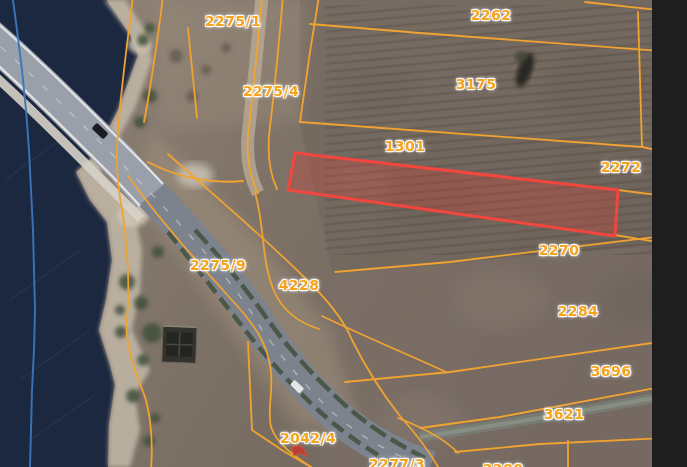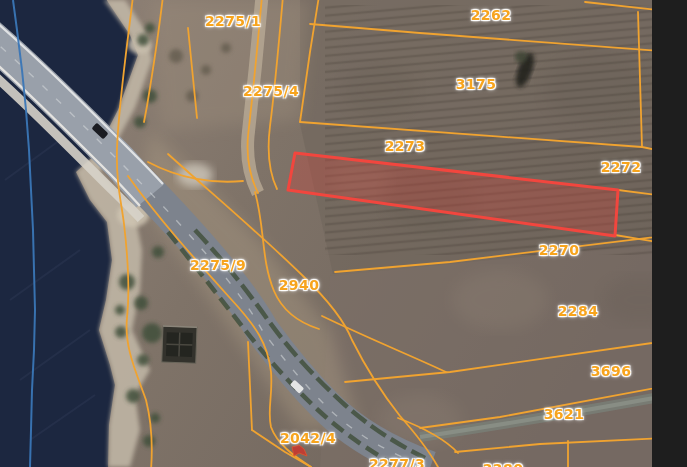--- a/index.html
+++ b/index.html
@@ -186,24 +186,24 @@
 
     <path d="M292,447 L299,445 L304,449 L307,456 L299,453 L294,456 Z" fill="#c63a30" stroke="#e0512b" stroke-width="1" opacity=".9"></path>
 
     <polyline class="blueline" points="13,0 17,30 22,70 26,110 29,150 31,190 33,230 34,270 35,310 34,350 32,390 31,430 30,467"></polyline>
   </svg>
 
   <div class="parcel-label" style="left:233px;top:21px">2275/1</div>
   <div class="parcel-label" style="left:491px;top:15px">2262</div>
   <div class="parcel-label" style="left:476px;top:84px">3175</div>
   <div class="parcel-label" style="left:271px;top:91px">2275/4</div>
-  <div class="parcel-label" style="left:405px;top:146px">2273</div>
+  <div class="parcel-label" style="left:405px;top:146px">1301</div>
   <div class="parcel-label" style="left:621px;top:167px">2272</div>
   <div class="parcel-label" style="left:559px;top:250px">2270</div>
   <div class="parcel-label" style="left:218px;top:265px">2275/9</div>
-  <div class="parcel-label" style="left:299px;top:285px">2940</div>
+  <div class="parcel-label" style="left:299px;top:285px">4228</div>
   <div class="parcel-label" style="left:578px;top:311px">2284</div>
   <div class="parcel-label" style="left:611px;top:371px">3696</div>
   <div class="parcel-label" style="left:564px;top:414px">3621</div>
   <div class="parcel-label" style="left:308px;top:438px">2042/4</div>
   <div class="parcel-label" style="left:397px;top:464px">2277/3</div>
   <div class="parcel-label" style="left:503px;top:469px">2280</div>
 </div>
 
 </body></html>

